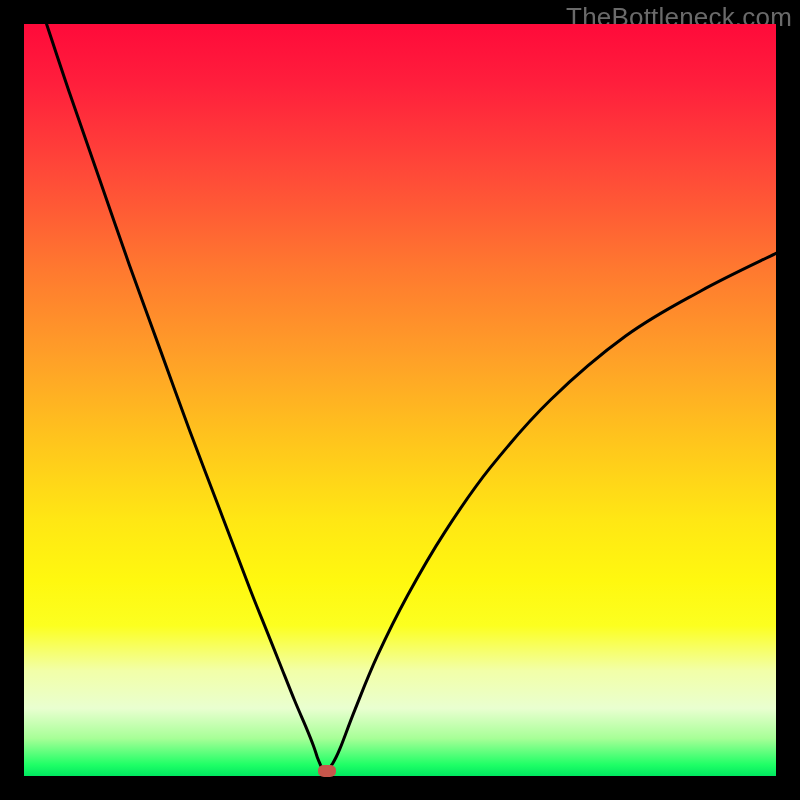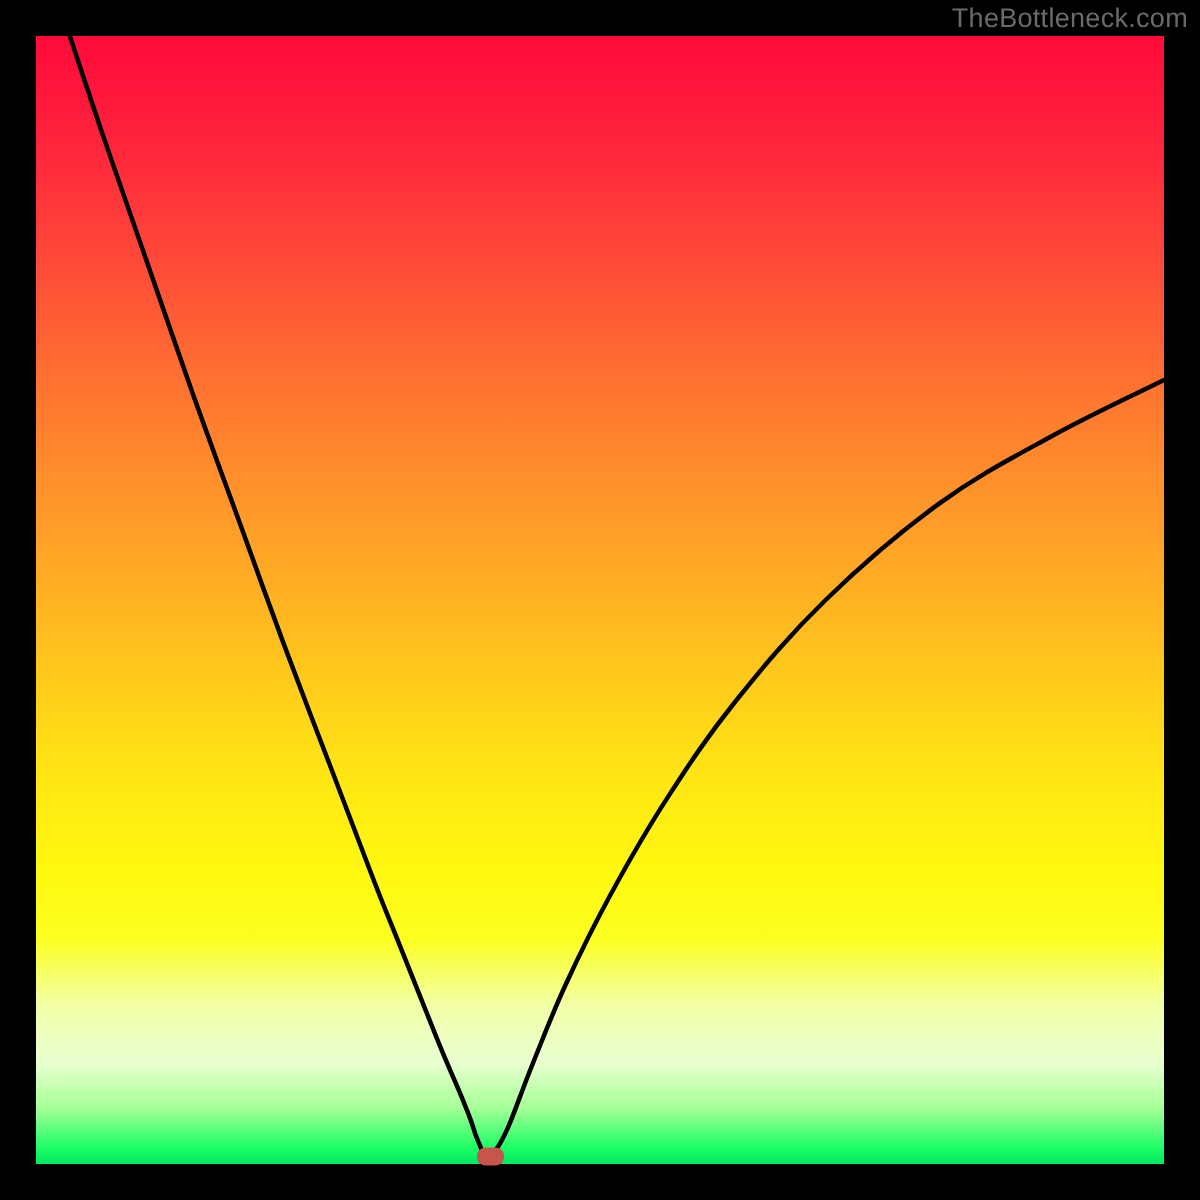--- a/index.html
+++ b/index.html
@@ -44,21 +44,21 @@
     border-radius: 6px / 5px;
     background: #c6564b;
     transform: translate(-50%, -50%);
   }
 
   .watermark {
     position: absolute;
     top: 2px;
     right: 8px;
     color: #6a6a6a;
-    font-size: 18px;
+    font-size: 26px;
     letter-spacing: 0.2px;
     font-weight: 400;
   }
 </style>
 </head>
 <body>
 
 <div class="watermark">TheBottleneck.com</div>
 
 <div class="frame">

